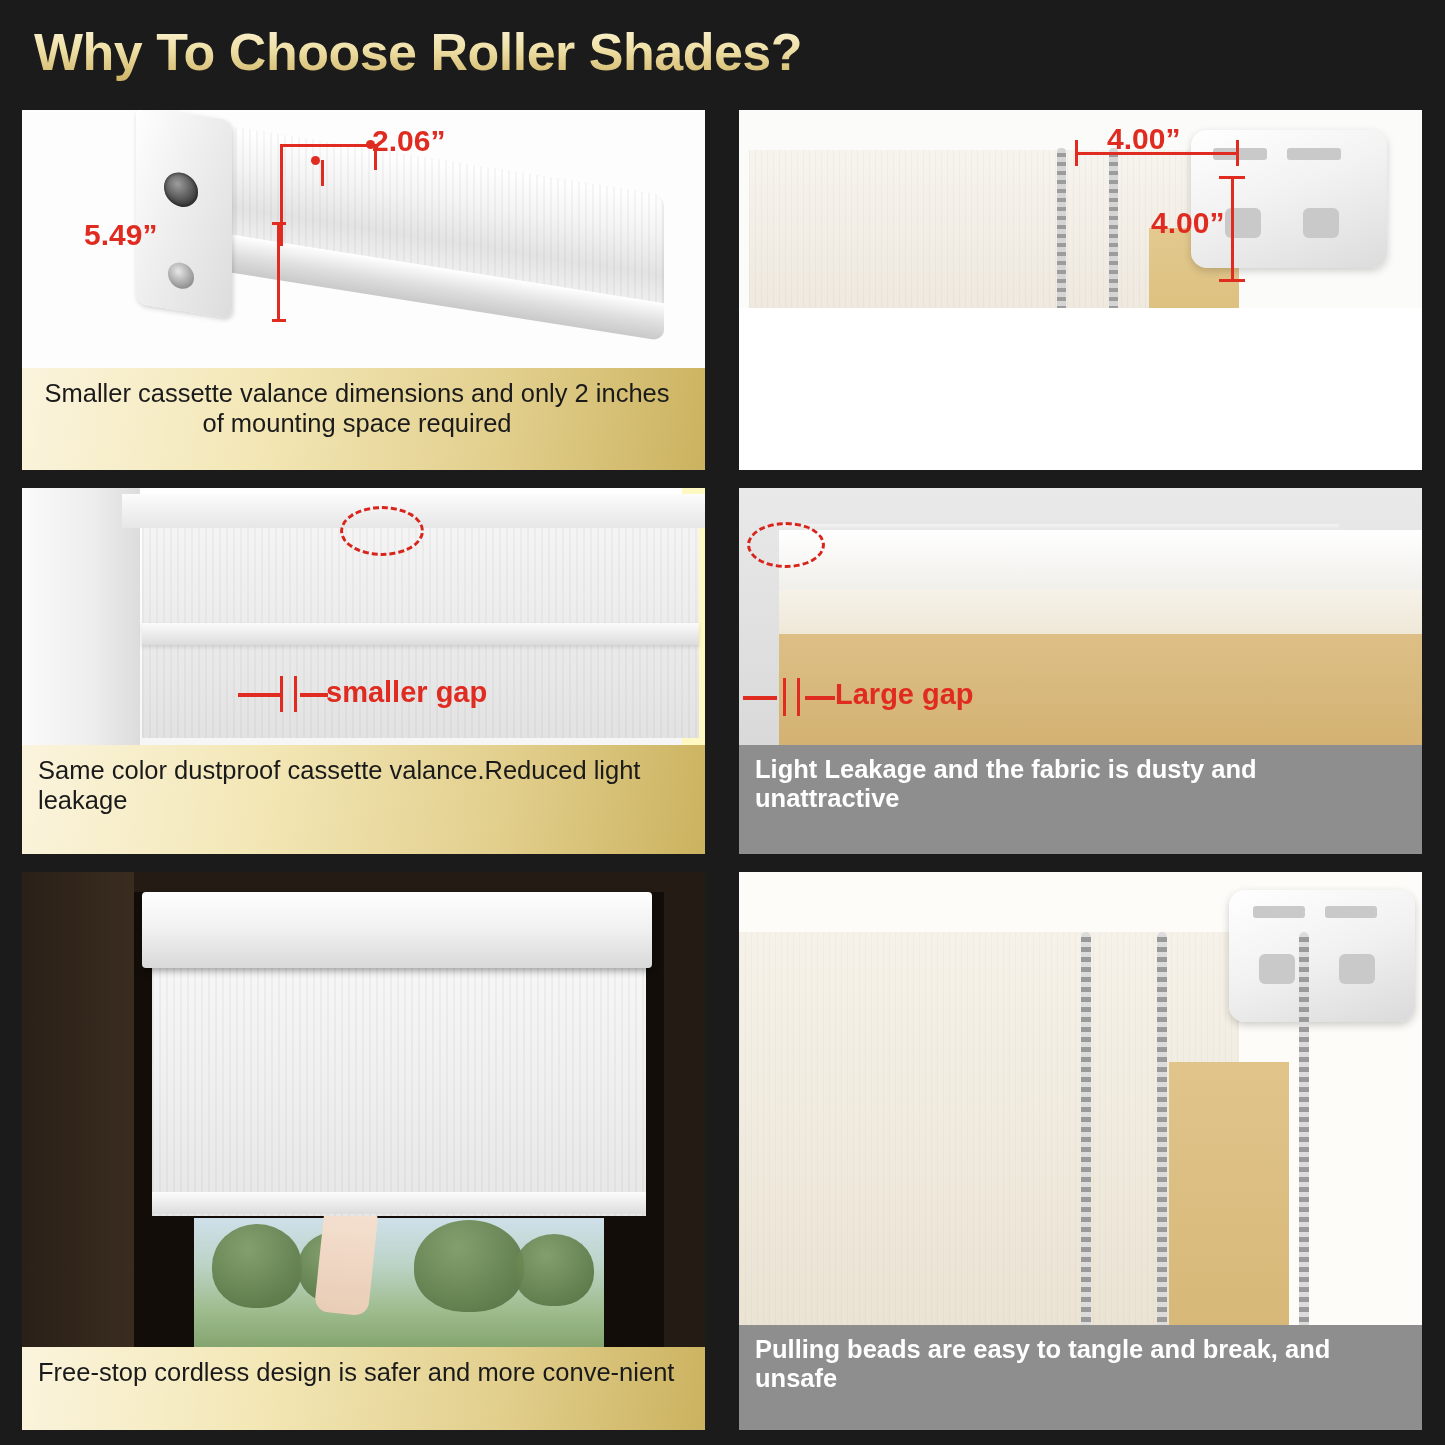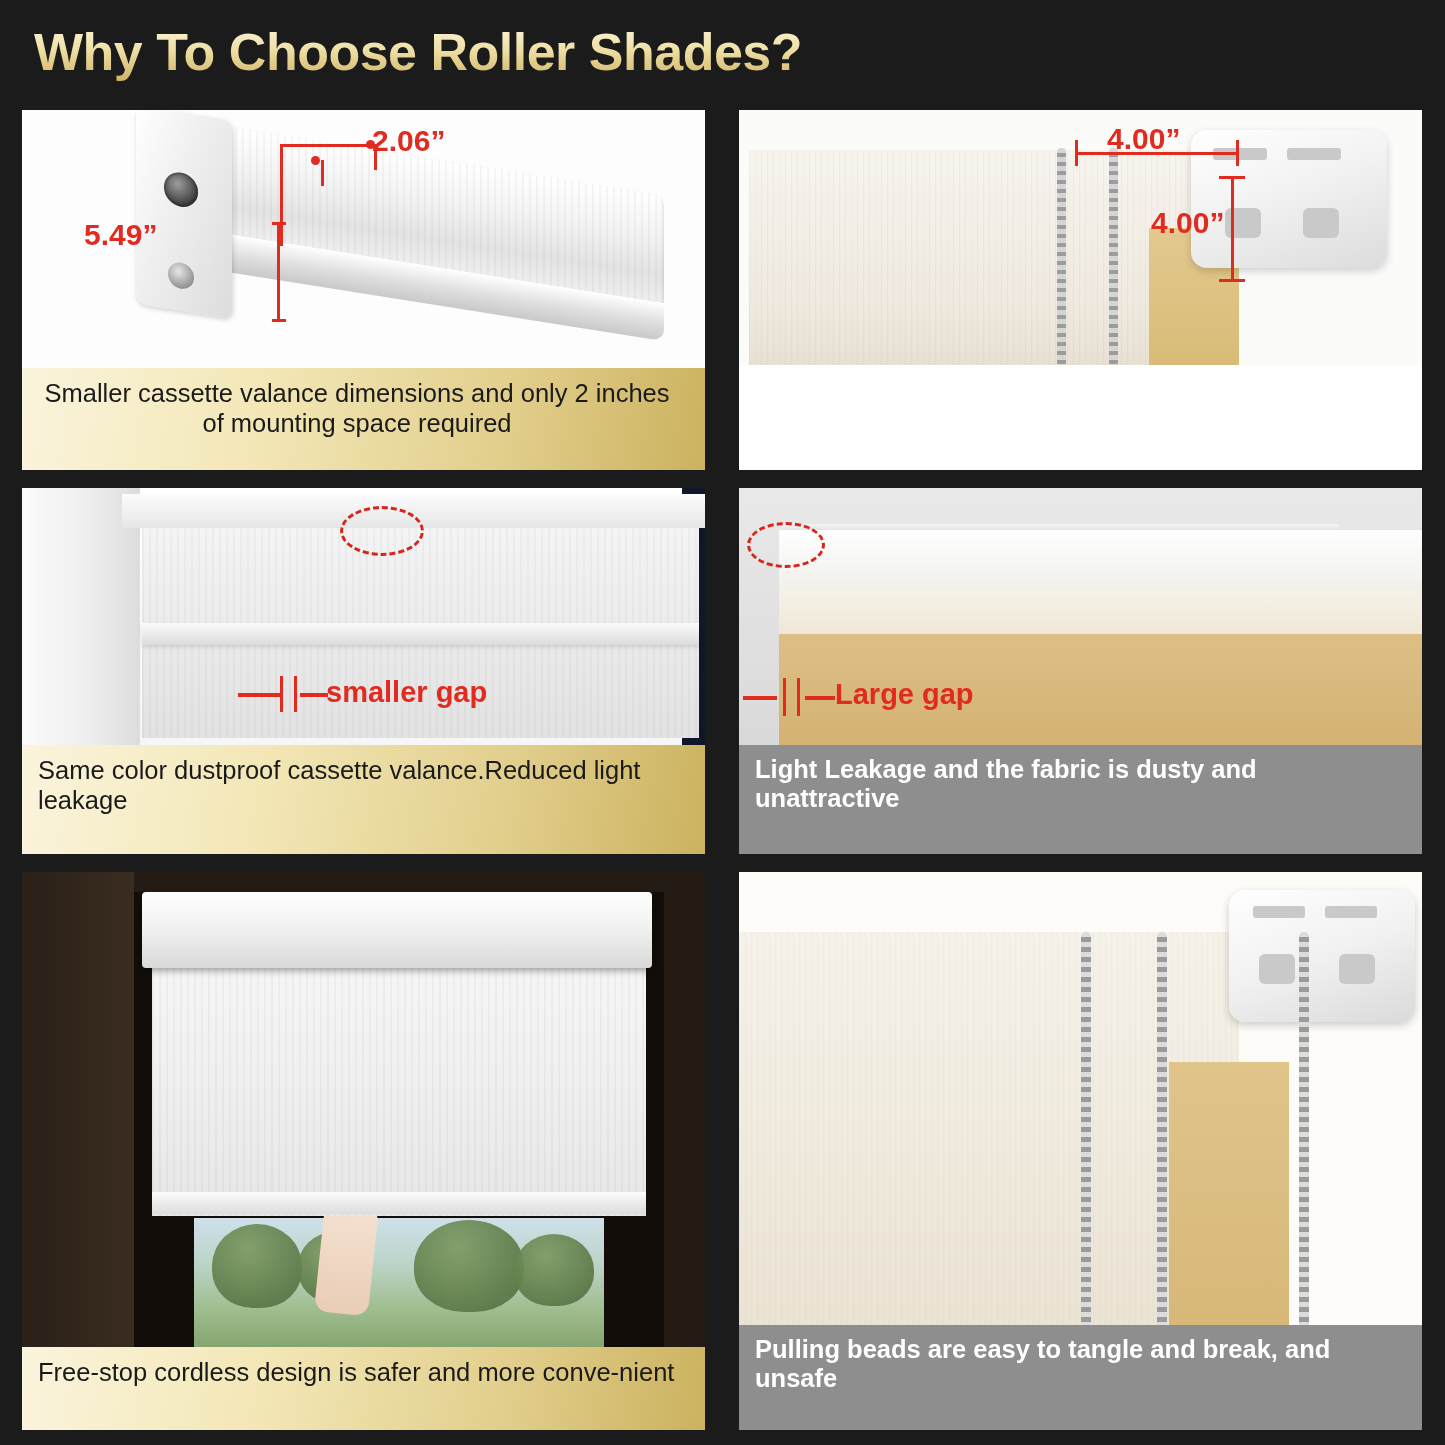--- a/index.html
+++ b/index.html
@@ -78,22 +78,22 @@
 
   
   #p1 { left: 0;    top: 0;     width: 683px;  height: 360px; text-align: center; }
   #p2 { left: 717px; top: 0;    width: 683px;  height: 360px; }
   #p3 { left: 0;    top: 378px; width: 683px;  height: 366px; }
   #p4 { left: 717px; top: 378px; width: 683px;  height: 366px; }
   #p5 { left: 0;    top: 762px; width: 683px;  height: 558px; }
   #p6 { left: 717px; top: 762px; width: 683px;  height: 558px; }
 
   #p1 .photo { height: 258px; background: #fdfdfd; }
-  #p2 .photo { height: 255px; background: #fbfbfa; }
-  #p3 .photo { height: 257px; background: #0f172a; }
+  #p2 .photo { height: 198px; background: #fbfbfa; }
+  #p3 .photo { height: 257px; background: #fef9c3; }
   #p4 .photo { height: 257px; background: #fdfdfd; }
   #p5 .photo { height: 475px; background: #241d15; }
   #p6 .photo { height: 475px; background: #fcfbf8; }
 
   #p1 .caption { height: 102px; }
   #p2 .caption { height: 102px; }
   #p3 .caption { height: 109px; }
   #p4 .caption { height: 109px; }
   #p5 .caption { height: 83px; }
   #p6 .caption { height: 105px; }

